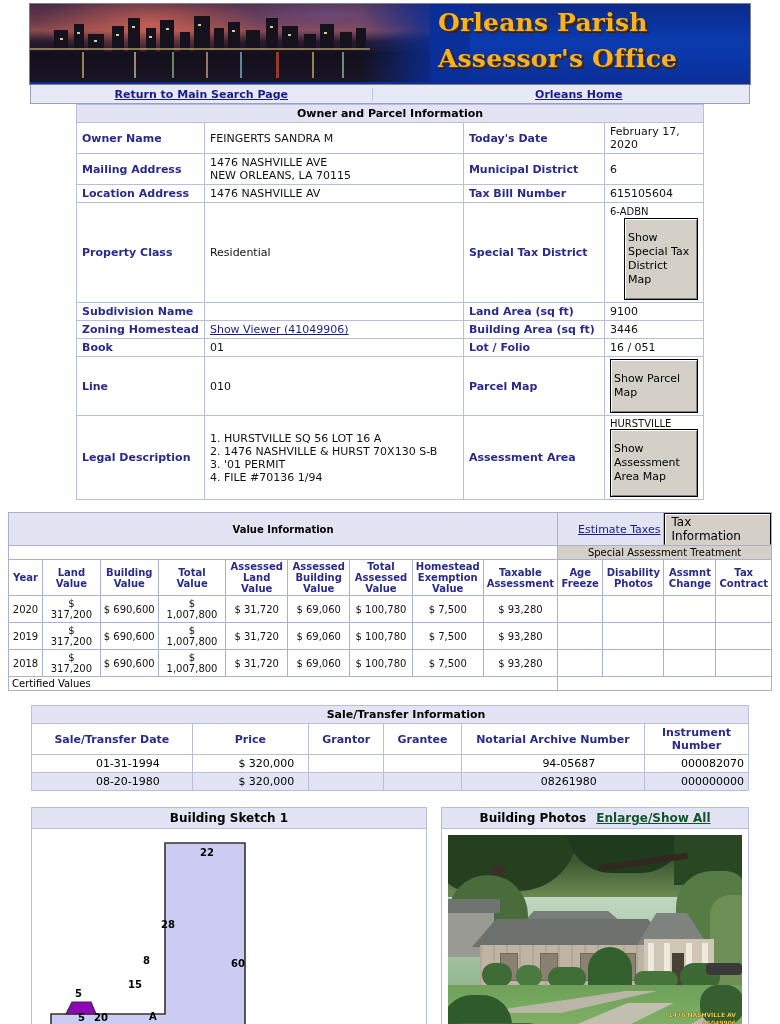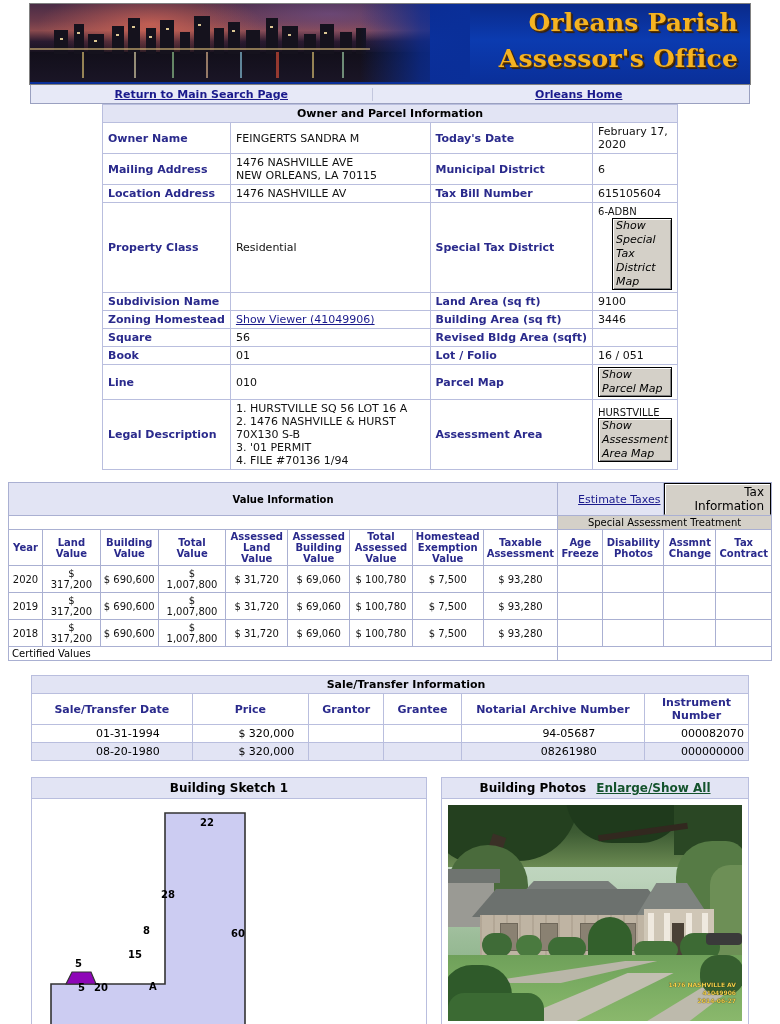--- a/index.html
+++ b/index.html
@@ -33,56 +33,55 @@
   }
   .bld{position:absolute;background:#15121d;}
   .lit{position:absolute;background:#ffe7a8;opacity:.85;}
   .water{
     position:absolute;left:0;top:48px;width:400px;height:30px;
     background:linear-gradient(180deg,#120f1a 0%,#1a1526 100%);
   }
   .refl{position:absolute;top:48px;width:2px;height:26px;opacity:.55;}
   .btitle{
     position:absolute;right:12px;top:6px;width:300px;
-    text-align:right;
+    text-align:left;
     font-family:"DejaVu Serif","Liberation Serif",serif;
     font-weight:bold;font-size:25px;color:#f5b322;
     text-shadow:1px 1px 0 #5a3300,2px 2px 1px #3a2000;
     letter-spacing:.2px;line-height:1.05;
   }
   .btitle .l2{font-size:25px;margin-top:10px;}
 
   
   .navbar{
     width:718px;margin:0 auto;border:1px solid #9aa0c0;border-top:none;
     background:#e7e9f7;display:flex;height:18px;align-items:center;gap:36px;
   }
   .navbar .cell{flex:1;text-align:center;border-right:1px solid #c3c7de;}
   .navbar .cell:last-child{border-right:none;}
   .navbar a{
     color:#1a1a8c;font-weight:bold;font-size:11px;text-decoration:underline;cursor:pointer;
   }
 
   
-  table.g{border-collapse:collapse;width:576px;margin:0 auto;background:#fff;}
+  table.g{border-collapse:collapse;width:628px;margin:0 auto;background:#fff;}
   table.g td,table.g th{border:1px solid #b9bede;padding:2px 5px;font-size:11px;vertical-align:middle;}
   .sect-title{
     background:#e2e4f4;text-align:center;font-weight:bold;font-size:12px;color:#000;padding:3px 0;
   }
   .lbl{color:#2a2a8c;font-weight:bold;white-space:nowrap;}
   .val{color:#111;}
   .val a{color:#1a1a8c;text-decoration:underline;cursor:pointer;}
 
   
   .btn{
     display:inline-block;background:#d4d0c8;border:1px solid #000;
-    padding:0 3px;font-size:11px;line-height:14px;color:#000;cursor:pointer;
+    padding:12px 3px;font-size:11px;line-height:14px;color:#000;cursor:pointer;
     box-shadow:inset 1px 1px 0 #fff, inset -1px -1px 0 #808080;
     font-family:"DejaVu Sans","Liberation Sans",sans-serif;
-    font-style:italic;
   }
 
   
   .valblock{width:764px;margin:12px auto 8px auto;}
   table.v{border-collapse:collapse;width:764px;background:#fff;}
   table.v td,table.v th{border:1px solid #aab0d2;font-size:10px;padding:1px 3px;}
   .v-titlerow td{background:#e2e4f4;}
   .v-title{text-align:center;font-weight:bold;font-size:12px;padding:4px 0;}
   .v-esttax{text-align:right;padding-right:6px;}
   .v-esttax a{color:#1a1a8c;font-weight:normal;text-decoration:underline;font-size:11px;cursor:pointer;}
@@ -232,26 +231,20 @@
     </tr>
     <tr>
       <td class="lbl">Zoning Homestead</td>
       <td class="val">
         <a>Show Viewer (41049906)</a>
       </td>
       <td class="lbl">Building Area (sq ft)</td>
       <td class="val">3446</td>
     </tr>
     <tr>
-      <td class="lbl">Square</td>
-      <td class="val">56</td>
-      <td class="lbl">Revised Bldg Area (sqft)</td>
-      <td class="val"></td>
-    </tr>
-    <tr>
       <td class="lbl">Book</td>
       <td class="val">01</td>
       <td class="lbl">Lot / Folio</td>
       <td class="val">16 / 051</td>
     </tr>
     <tr>
       <td class="lbl">Line</td>
       <td class="val">010</td>
       <td class="lbl">Parcel Map</td>
       <td class="val">
@@ -274,21 +267,21 @@
     </table>
 
   <div class="valblock">
     <table class="v">
       <tbody>
           <tr class="v-titlerow">
         <td class="v-title" colspan="9">Value Information</td>
         <td class="v-esttax" colspan="2">
           <a>Estimate Taxes</a>
         </td>
-        <td colspan="2" style="background:#e2e4f4;text-align:right;padding:0;">
+        <td colspan="2" style="background:#e2e4f4;text-align:left;padding:0;">
           <span class="tabbtn">Tax Information</span>
         </td>
       </tr>
       <tr class="satrow">
         <td colspan="9" style="background:#fff;border-right:1px solid #aab0d2;">&nbsp;</td>
         <td colspan="4">Special Assessment Treatment</td>
       </tr>
       <tr class="vhead">
         <th style="width:30px;">Year</th>
         <th style="width:68px;">Land Value</th>

